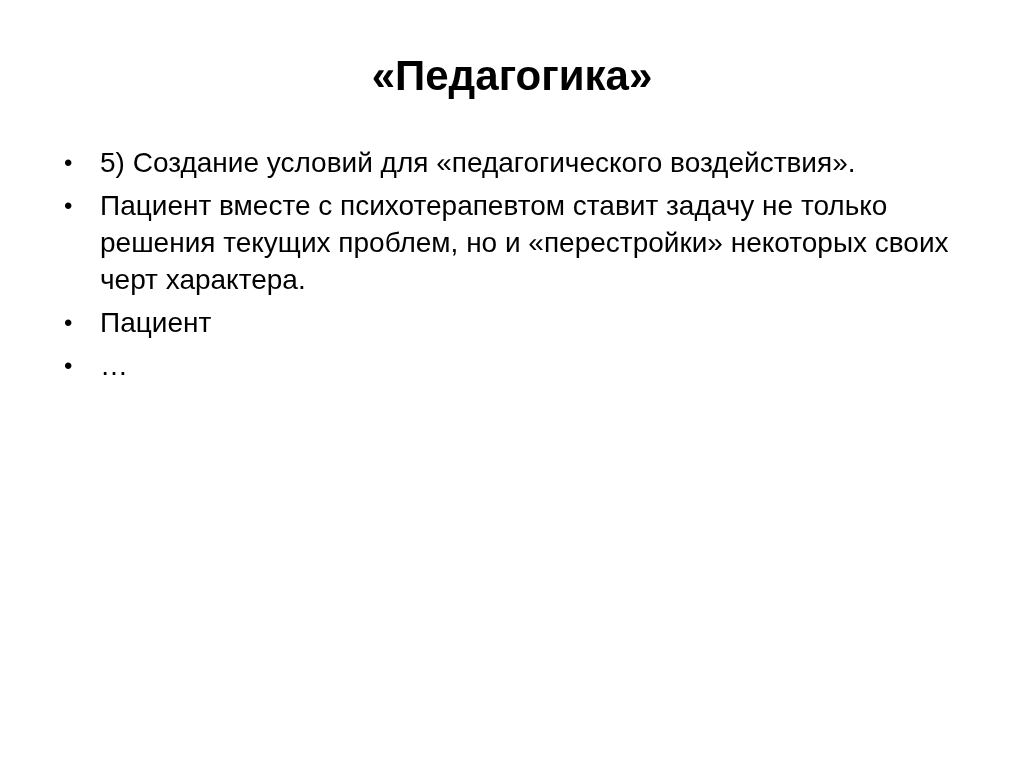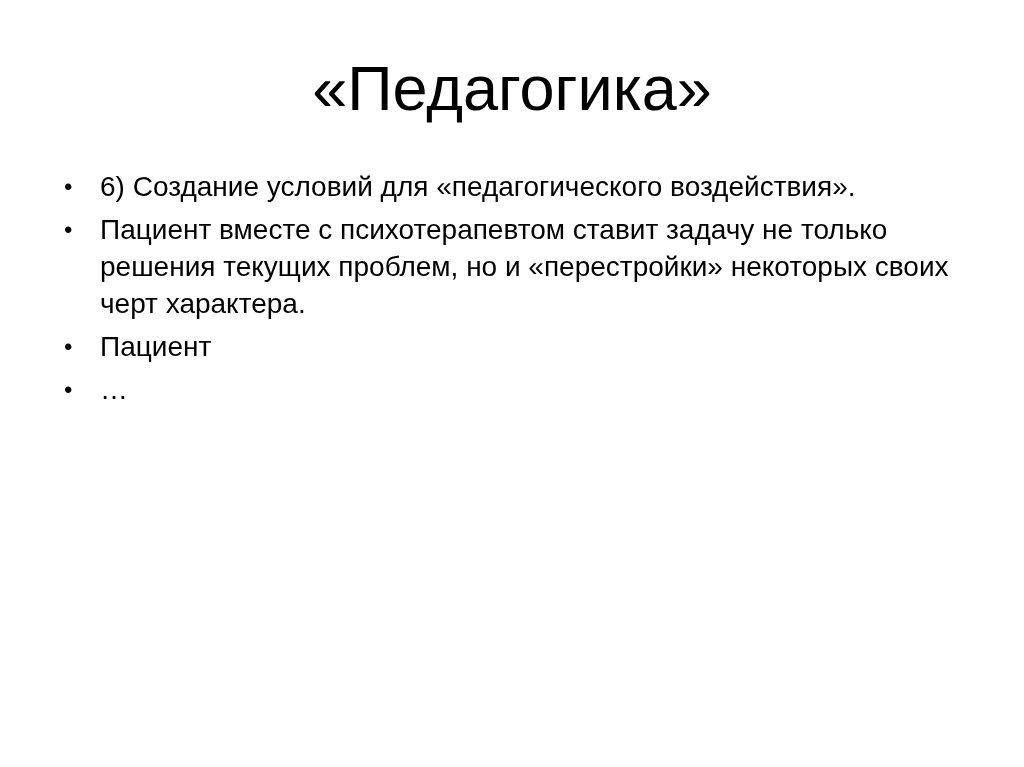--- a/index.html
+++ b/index.html
@@ -13,22 +13,22 @@
     height: 767px;
     background: #ffffff;
     overflow: hidden;
     font-family: "Liberation Sans", "DejaVu Sans", sans-serif;
     color: #000000;
   }
   .slide-title {
     margin: 0;
     padding-top: 52px;
     text-align: center;
-    font-size: 63px;
-    font-weight: 400;
+    font-size: 42px;
+    font-weight: 700;
     line-height: 1.15;
     letter-spacing: 0px;
     color: #000000;
   }
   .bullet-list {
     margin: 44px 50px 0 62px;
     padding: 0;
     list-style: none;
   }
   .bullet-item {
@@ -53,21 +53,21 @@
 </style>
 </head>
 <body>
 
 <div class="slide">
   <h1 class="slide-title">«Педагогика»</h1>
 
   <ul class="bullet-list">
     <li class="bullet-item">
       <span class="bullet-marker">•</span>
-      <span class="bullet-text">6) Создание условий для «педагогического воздействия».</span>
+      <span class="bullet-text">5) Создание условий для «педагогического воздействия».</span>
     </li>
     <li class="bullet-item">
       <span class="bullet-marker">•</span>
       <span class="bullet-text">Пациент вместе с психотерапевтом ставит задачу не только решения текущих проблем, но и «перестройки» некоторых своих черт характера.</span>
     </li>
     <li class="bullet-item">
       <span class="bullet-marker">•</span>
       <span class="bullet-text">Пациент</span>
     </li>
     <li class="bullet-item">

